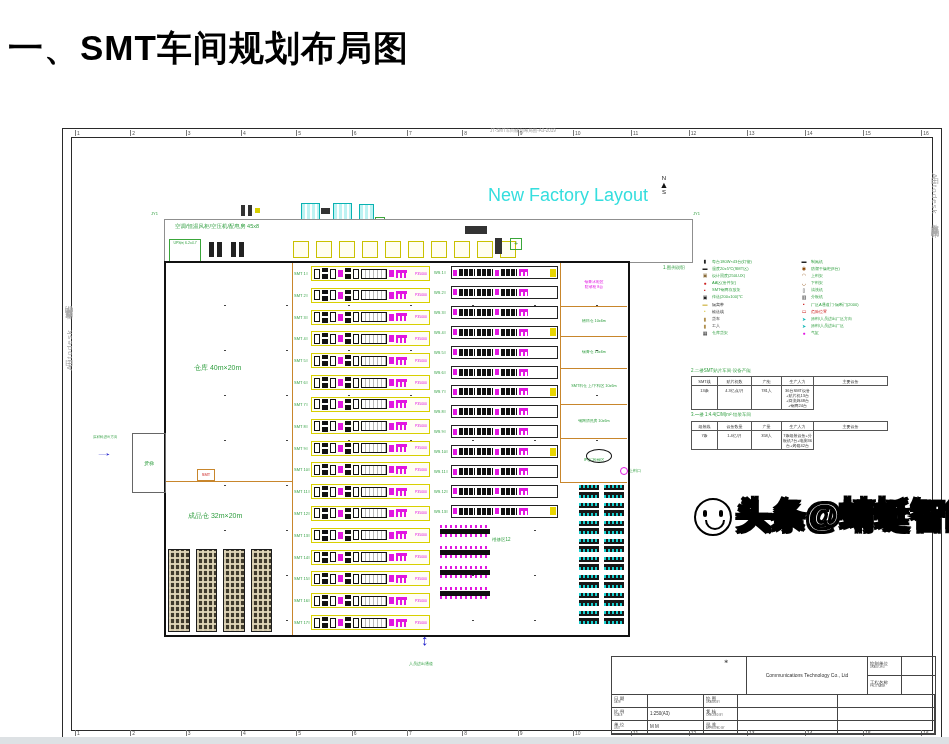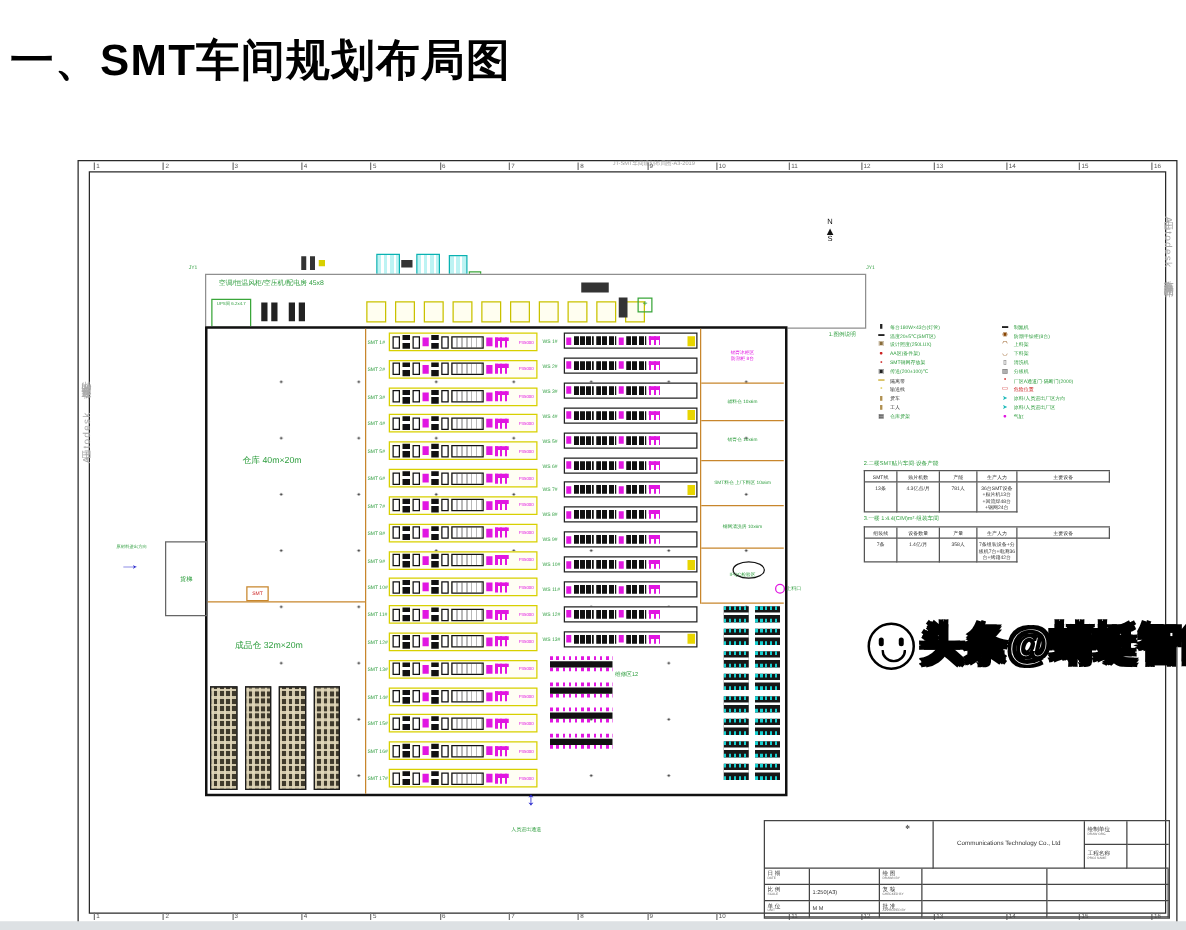--- a/index.html
+++ b/index.html
@@ -152,20 +152,21 @@
       <span class="gridnum">11</span>
       <span class="gridnum">12</span>
       <span class="gridnum">13</span>
       <span class="gridnum">14</span>
       <span class="gridnum">15</span>
       <span class="gridnum">16</span>
     </div>
   <div class="abs autodesk" id="autodesk-left">由 Autodesk 教育版产品制作</div>
   <div class="abs autodesk" id="autodesk-right">由 Autodesk 教育版产品制作</div>
 
+  <div class="abs" id="layout-title">New Factory Layout</div>
   <div class="abs" id="compass">
     <div class="cl">N</div>
     <div class="arr">▲</div>
     <div class="cl">S</div>
   </div>
 
   <div class="abs eqbar" style="left:178px;top:76px;width:4px;height:11px;"></div>
   <div class="abs eqbar" style="left:185px;top:76px;width:4px;height:11px;"></div>
   <div class="abs" style="left:192px;top:79px;width:5px;height:5px;background:#d8d000;"></div>
   <div class="abs cyanbox" style="left:238px;top:74px;width:17px;height:15px;"></div>

